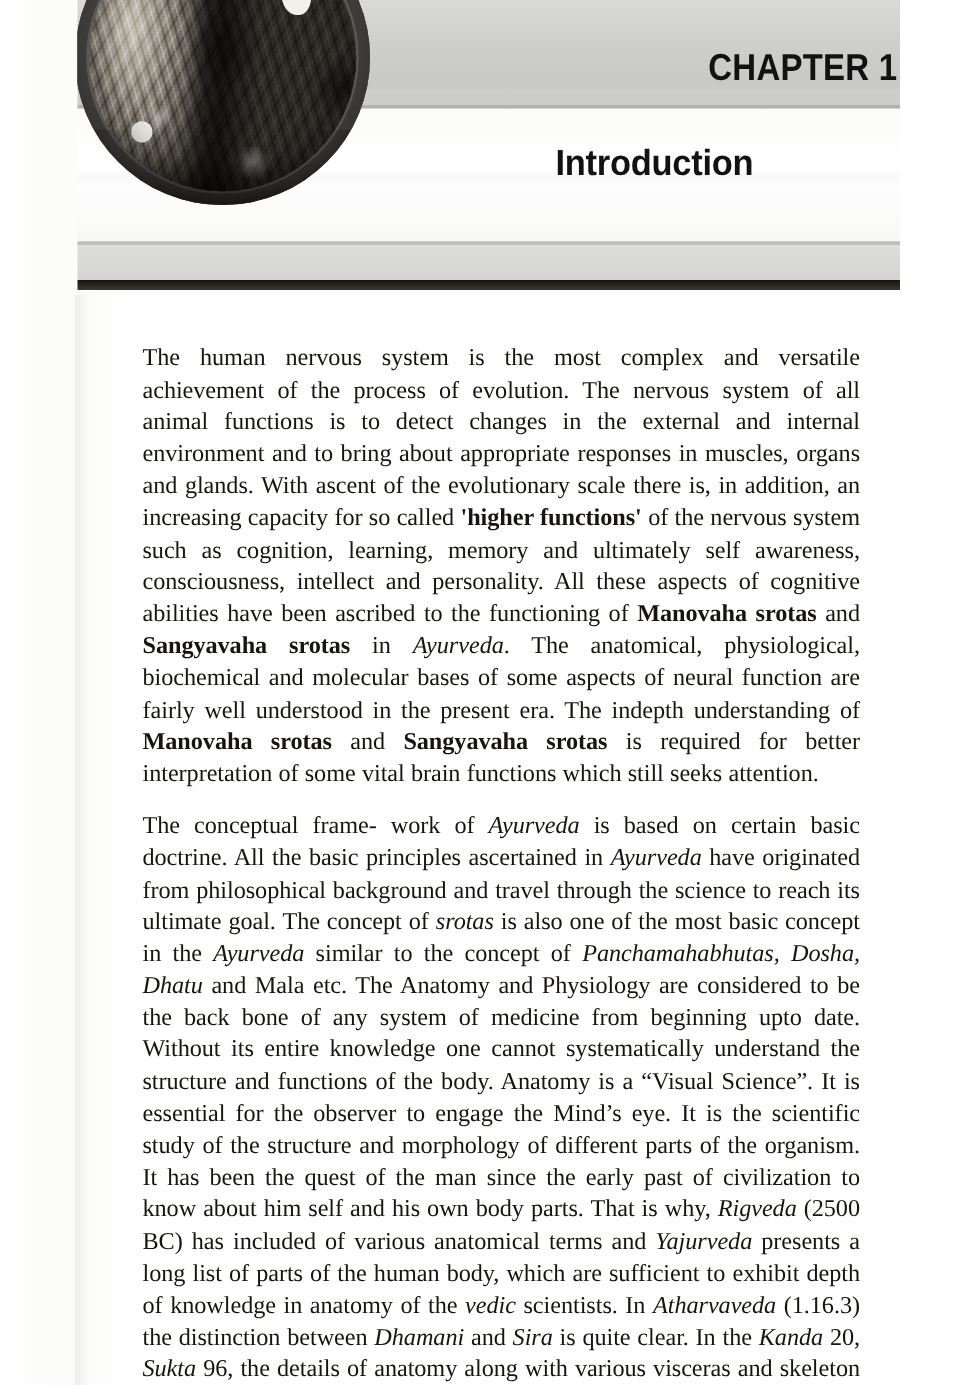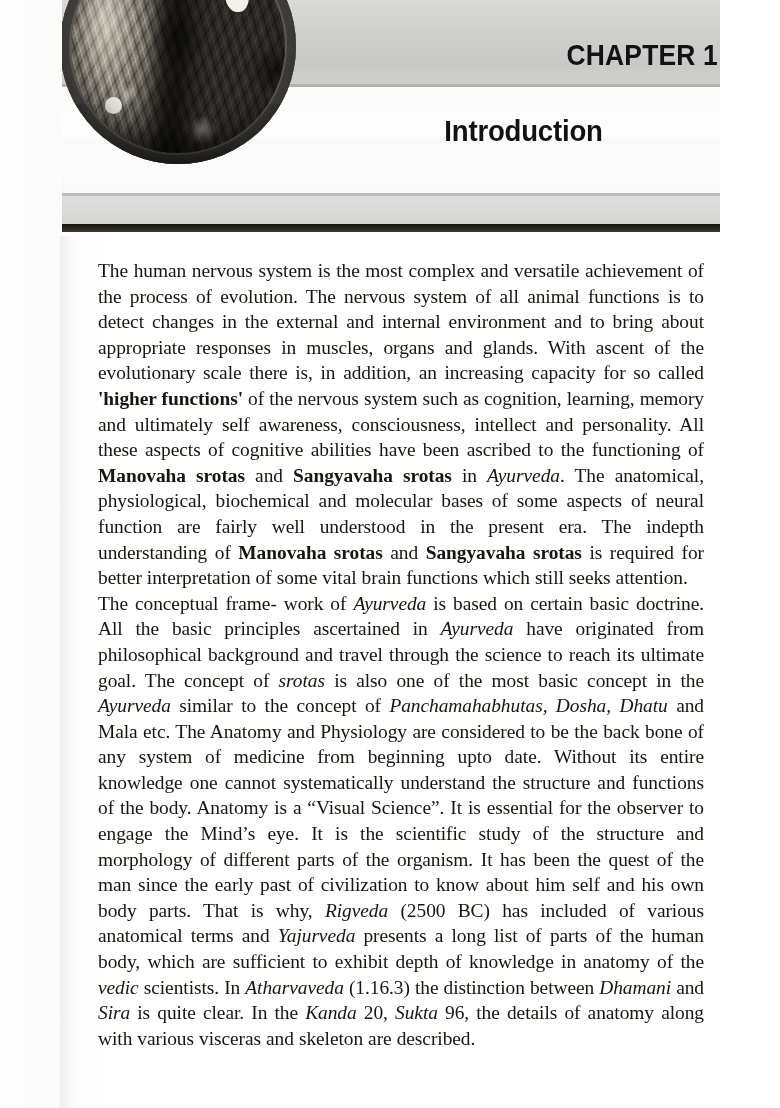--- a/index.html
+++ b/index.html
@@ -212,21 +212,21 @@
   }
 
   
   .body-text {
     position: absolute;
     left: 98px;
     top: 258px;
     width: 606px;
   }
   .para {
-    margin: 0;
+    margin: 16px;
     text-align: justify;
     text-justify: inter-word;
     font-size: 19.4px;
     line-height: 25.6px;
     color: #16150f;
     letter-spacing: -0.05px;
     word-spacing: 0.2px;
   }
   .para + .para { margin-top: 0; }
   .para b { font-weight: bold; }

